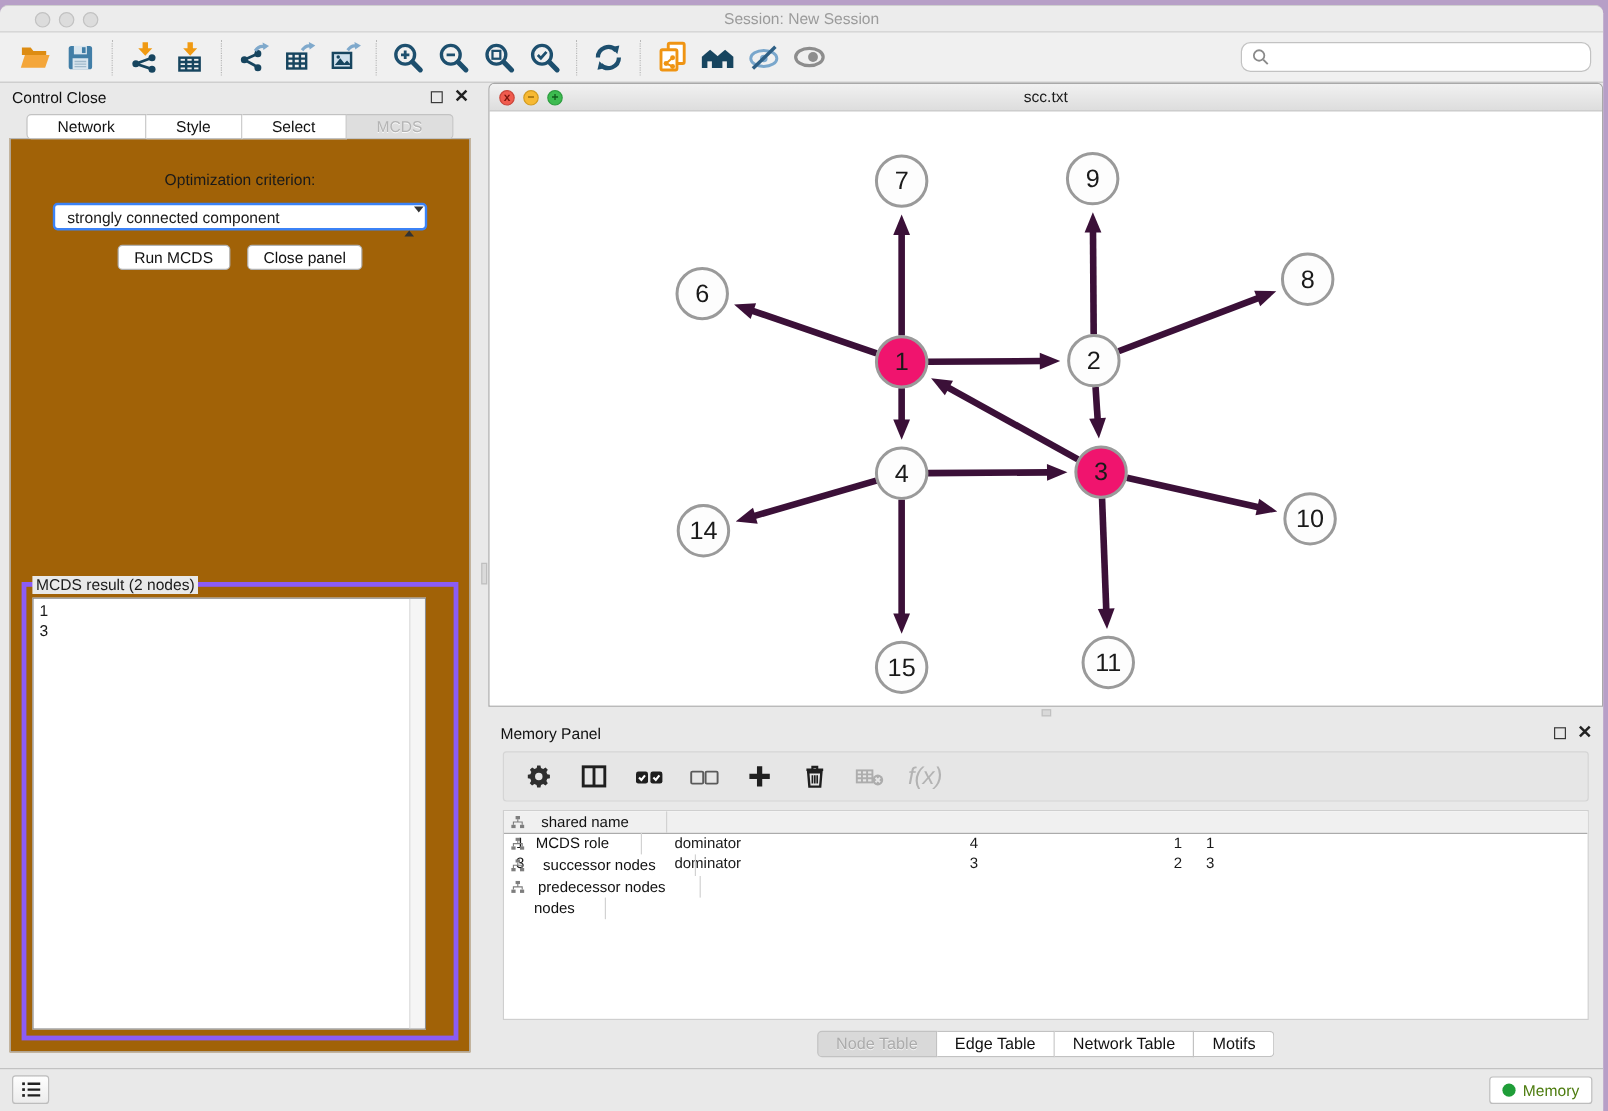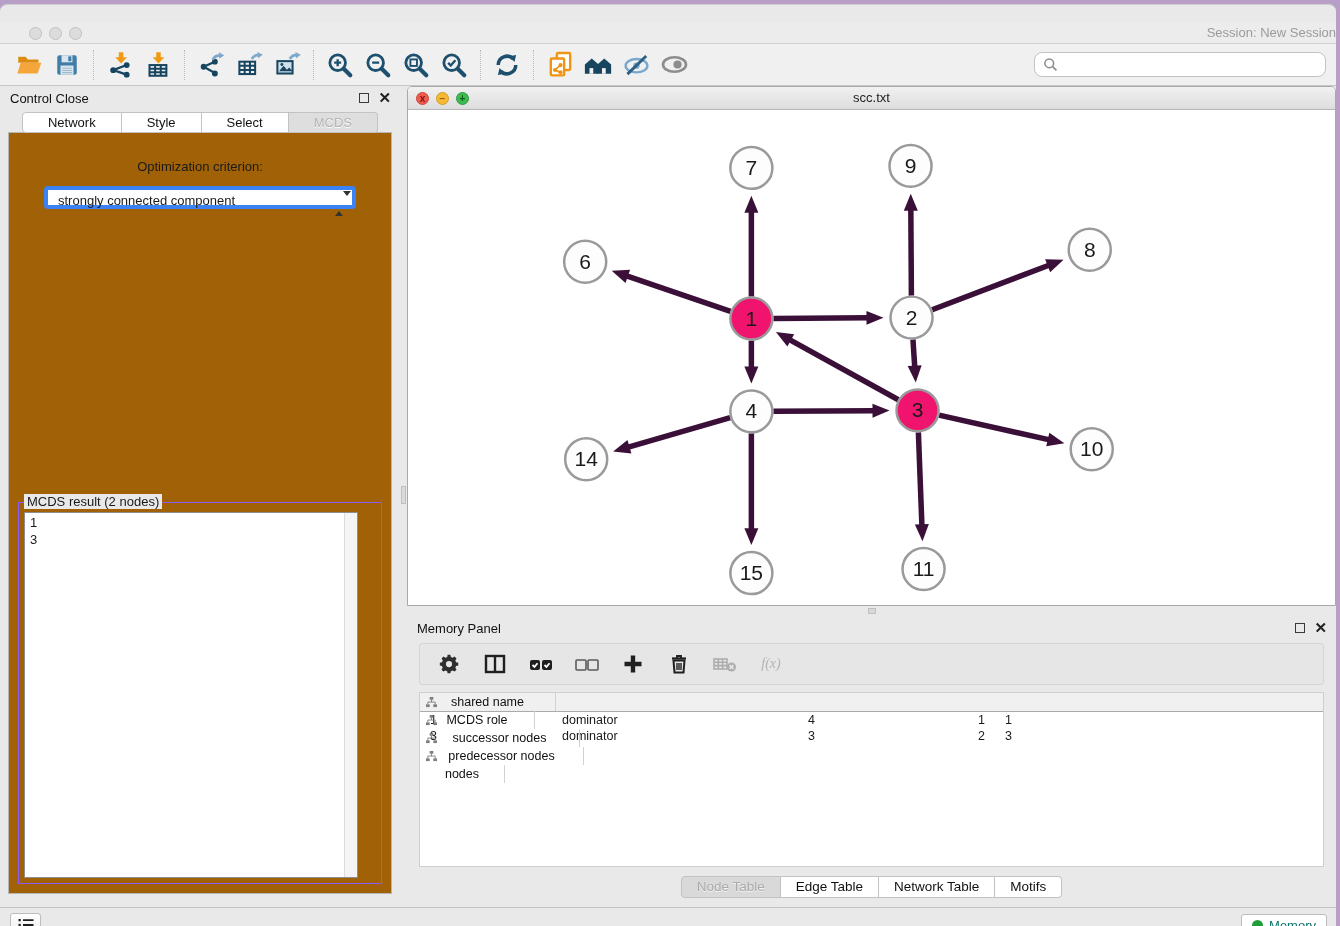--- a/index.html
+++ b/index.html
@@ -7,21 +7,21 @@
   body { background:#b79fc7; font-family:"Liberation Sans", sans-serif; color:#1a1a1a; }
 
   .window { position:absolute; left:0; top:4px; width:1336px; height:922px;
             background:#e9e9e9; border-radius:7px 7px 0 0; overflow:hidden;
             border-top:1px solid #cfcfcf; }
 
   
   .titlebar { height:22px; background:#ececec; border-bottom:1px solid #d2d2d2; position:relative; }
   .lights { position:absolute; left:29px; top:5px; display:flex; gap:7px; }
   .light { width:13px; height:13px; border-radius:50%; background:#dcdcdc; border:1px solid #c2c2c2; }
-  .win-title { text-align:right; line-height:21px; font-size:13px; color:#9b9b9b;margin-top:17px; }
+  .win-title { text-align:center; line-height:21px; font-size:13px; color:#9b9b9b; }
 
   
   .toolbar { height:42px; background:#f0f0f0; border-bottom:1px solid #c6c6c6;
              display:flex; align-items:center; padding:0 10px; }
   .tb-btn { width:38px; height:32px; display:flex; align-items:center; justify-content:center; cursor:default; }
   .tb-sep { width:1px; height:30px; border-left:1px dotted #b8b8b8; margin:0 7px; }
   .search-wrap { margin-left:auto; position:relative; }
   .search-input { width:292px; height:25px; border:1px solid #c2c2c2; border-radius:8px;
                   background:#fff; padding:0 8px 0 28px; font-size:13px; outline:none; }
   .search-icon { position:absolute; left:9px; top:5px; }
@@ -39,33 +39,33 @@
   .cp-tabs { display:flex; justify-content:center; position:relative; z-index:2; margin-bottom:-1px; }
   .cp-tab { background:#fff; border:1px solid #c2c2c2; border-left:none; padding:0 25px;
             height:21px; line-height:19px; font-size:13px; color:#111; }
   .cp-tab:first-child { border-left:1px solid #c2c2c2; border-radius:4px 0 0 4px; }
   .cp-tab:last-child { border-radius:0 4px 4px 0; }
   .cp-tab.active { background:#dedede; color:#b4b4b4; text-shadow:0 1px 0 #fafafa; }
 
   .cp-content { flex:1; margin:0 8px 13px 8px; border:1px solid #b7b7b7; border-radius:0;
                 display:flex; flex-direction:column; padding-top:26px; background:#a16207; }
   .opt-label { text-align:center; font-size:13px; margin-bottom:12px; }
-  .dropdown { width:312px; margin:0 auto; height:23px; background:#fff; border:4px solid #3b82f6;
+  .dropdown { width:312px; margin:0 auto; height:23px; background:#fff; border:2px solid #3b82f6;
               border-radius:4px; font-size:13px; line-height:21px; padding-left:10px; position:relative; }
   .stepper { position:absolute; right:7px; top:3px; width:10px; }
   .stepper .up { width:0; height:0; border-left:4px solid transparent; border-right:4px solid transparent;
                  border-bottom:5px solid #333; margin-bottom:3px; }
   .stepper .down { width:0; height:0; border-left:4px solid transparent; border-right:4px solid transparent;
                  border-top:5px solid #333; }
   .btn-row { display:flex; justify-content:center; gap:14px; margin-top:12px; }
   .btn { height:21px; background:#fff; border:1px solid #b2b2b2; border-radius:4px;
          font-size:13px; line-height:19px; padding:0 13px; color:#111; }
   .cp-spacer { flex:1; }
 
-  .result-group { height:382px; margin:0 9px 9px 9px; border:1px solid #8b5cf6;
+  .result-group { height:382px; margin:0 9px 9px 9px; border:4px solid #8b5cf6;
                   position:relative; padding:9px 23px 5px 5px; }
   .result-title { position:absolute; top:-9px; left:5px; background:#e9e9e9; padding:0 3px; font-size:13px; }
   .result-box { height:100%; background:#fff; border:1px solid #8e8e8e; position:relative;
                 font-size:13px; padding:1px 5px; overflow:hidden; }
   .result-line { line-height:17px; }
   .result-scroll { position:absolute; right:0; top:0; bottom:0; width:13px;
                    background:#f5f5f5; border-left:1px solid #dcdcdc; }
 
   
   .v-divider { width:7px; position:relative; }
@@ -91,21 +91,21 @@
   .h-divider { height:10px; position:relative; }
   .h-knob { position:absolute; left:50%; top:2px; width:8px; height:6px; margin-left:-4px;
             background:#d9d9d9; border:1px solid #c0c0c0; }
 
   
   .table-panel { flex:1; display:flex; flex-direction:column; }
   .tp-toolbar { margin:1px 12px 0 12px; height:42px; background:#e6e6e6;
                 border:1px solid #d5d5d5; border-radius:3px;
                 display:flex; align-items:center; gap:20px; padding:0 16px; }
   .tp-btn { display:flex; align-items:center; justify-content:center; width:26px; height:26px; }
-  .fx-label { font-family:Liberation Serif, serif; font-style:italic; font-size:14px; color:#b3b3b3; }
+  .fx-label { font-family:Liberation Sans, sans-serif; font-style:italic; font-size:20px; color:#b3b3b3; }
 
   .tp-table { margin:7px 12px 0 12px; flex:1; background:#fff; border:1px solid #cfcfcf;
               overflow:hidden; font-size:12.5px; }
   .thead { display:flex; height:19px; background:#f0f0f0; border-bottom:1px solid #ababab;flex-direction:column; }
   .th { position:relative; border-right:1px solid #d2d2d2; text-align:center;
         line-height:18px; color:#111; flex:none; }
   .th .tree-icon { position:absolute; left:6px; top:4px; }
   .tr { display:flex; height:16px; line-height:16px; }
   .td { flex:none; white-space:nowrap; overflow:hidden; }
 
@@ -116,21 +116,21 @@
   .tp-tab:last-child { border-radius:0 4px 4px 0; }
   .tp-tab.active { background:#d9d9d9; color:#ababab; text-shadow:0 1px 0 #f2f2f2; }
 
   
   .status-bar { height:34px; border-top:1px solid #c2c2c2; position:relative; background:#e9e9e9; }
   .list-btn { position:absolute; left:10px; top:5px; width:31px; height:24px;
               background:linear-gradient(#fefefe,#ececec); border:1px solid #bdbdbd;
               border-radius:3px; display:flex; align-items:center; justify-content:center; }
   .memory-btn { position:absolute; right:9px; top:6px; height:23px; background:#fff;
                 border:1px solid #bdbdbd; border-radius:3px; display:flex; align-items:center;
-                gap:6px; padding:0 10px; font-size:13px; color:#0f766e; }
+                gap:6px; padding:0 10px; font-size:13px; color:#4d7c0f; }
   .mem-dot { width:11px; height:11px; border-radius:50%; background:#1f9d38; }
 </style>
 </head>
 <body>
 
 <div class="window">
 
   <div class="titlebar">
     <div class="lights">
       <div class="light"></div>
@@ -306,20 +306,24 @@
         <div class="cp-tab">Select</div>
         <div class="cp-tab active">MCDS</div>
       </div>
       <div class="cp-content">
         <div class="opt-label">Optimization criterion:</div>
         <div class="dropdown">
           <span>strongly connected component</span>
           <span class="stepper">
             <span class="up"></span><span class="down"></span>
           </span>
+        </div>
+        <div class="btn-row">
+          <button class="btn">Run MCDS</button>
+          <button class="btn">Close panel</button>
         </div>
         <div class="cp-spacer"></div>
         <div class="result-group">
           <div class="result-title">MCDS result (2 nodes)</div>
           <div class="result-box">
             <div class="result-line">1</div>
             <div class="result-line">3</div>
             <div class="result-scroll"></div>
           </div>
         </div>

